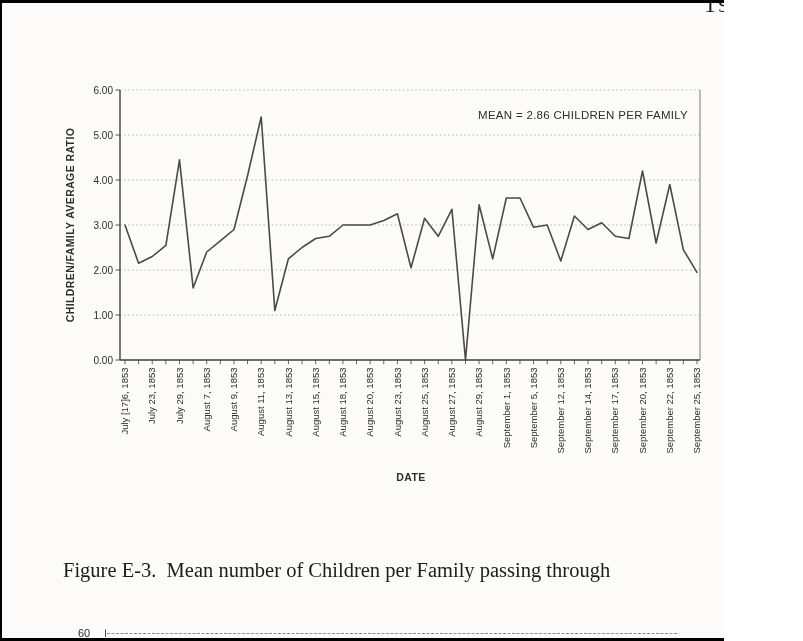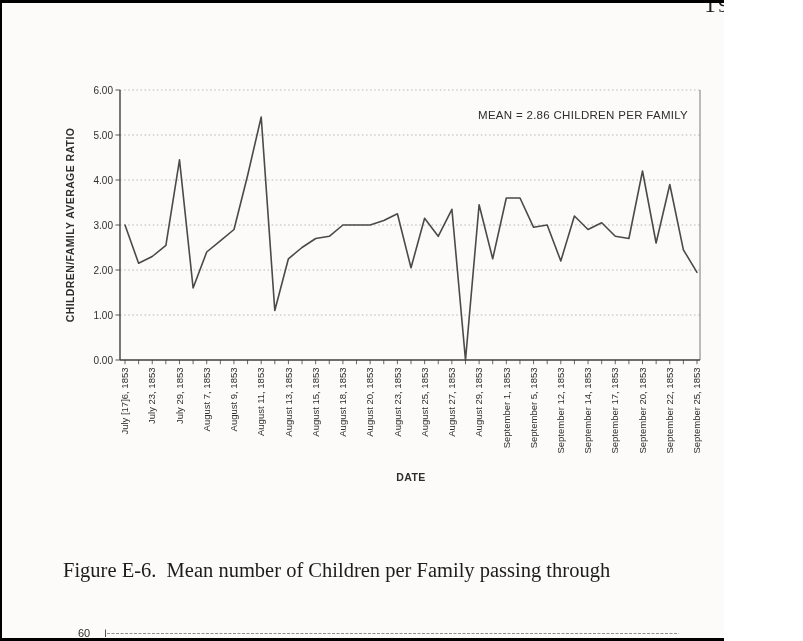--- a/index.html
+++ b/index.html
@@ -136,18 +136,18 @@
       <polyline points="125.0,225.0 138.6,263.3 152.2,256.5 165.9,245.3 179.5,159.8 193.1,288.0 206.7,252.0 220.3,240.8 234.0,229.5 247.6,175.5 261.2,117.0 274.8,310.5 288.4,258.8 302.0,247.5 315.7,238.5 329.3,236.3 342.9,225.0 356.5,225.0 370.1,225.0 383.8,220.5 397.4,213.8 411.0,267.8 424.6,218.3 438.2,236.3 451.9,209.3 465.5,360.0 479.1,204.8 492.7,258.8 506.3,198.0 520.0,198.0 533.6,227.3 547.2,225.0 560.8,261.0 574.4,216.0 588.0,229.5 601.7,222.8 615.3,236.3 628.9,238.5 642.5,171.0 656.1,243.0 669.8,184.5 683.4,249.8 697.0,272.3" fill="none" stroke="#4a4a4a" stroke-width="1.6" stroke-linejoin="round" stroke-linecap="round"></polyline>
       <text x="74" y="225" text-anchor="middle" transform="rotate(-90 74 225)" class="axis-title">CHILDREN/FAMILY AVERAGE RATIO</text>
       <text x="411" y="481" text-anchor="middle" class="axis-title">DATE</text>
       <text x="478" y="119" class="annotation">MEAN = 2.86 CHILDREN PER FAMILY</text>
       <text x="78" y="637" class="next-fig-label">60</text>
       <line x1="105.5" y1="629.5" x2="105.5" y2="637" stroke="#3f3f3f" stroke-width="0.9"></line>
       <line x1="107" y1="633.5" x2="679" y2="633.5" stroke="#8f8f8f" stroke-width="1.2" stroke-dasharray="3 1.5"></line>
     </svg>
 
   <div class="caption">
-    <div>Figure E-6.  Mean number of Children per Family passing through</div>
+    <div>Figure E-3.  Mean number of Children per Family passing through</div>
     <div></div>
     
   </div>
 
 </div>
 
 </body></html>

